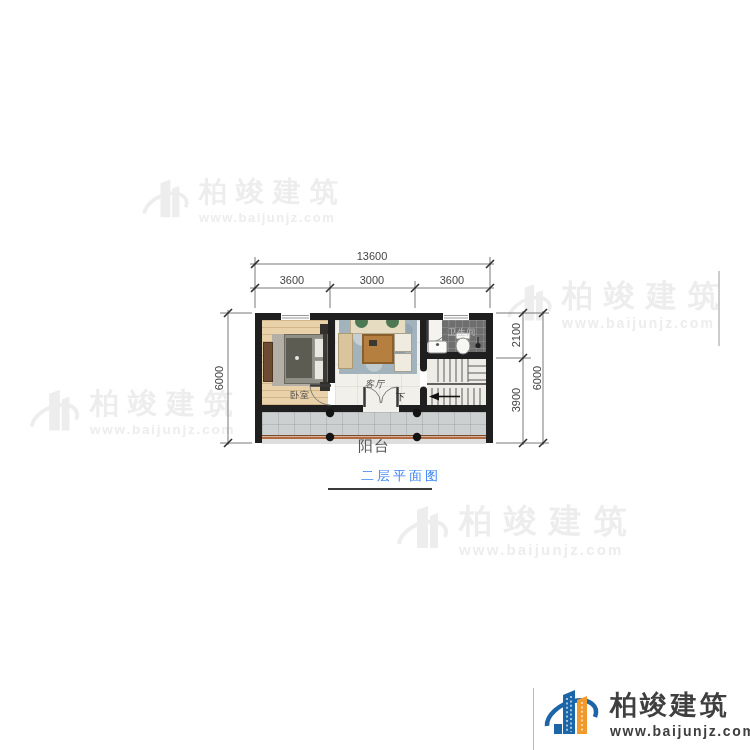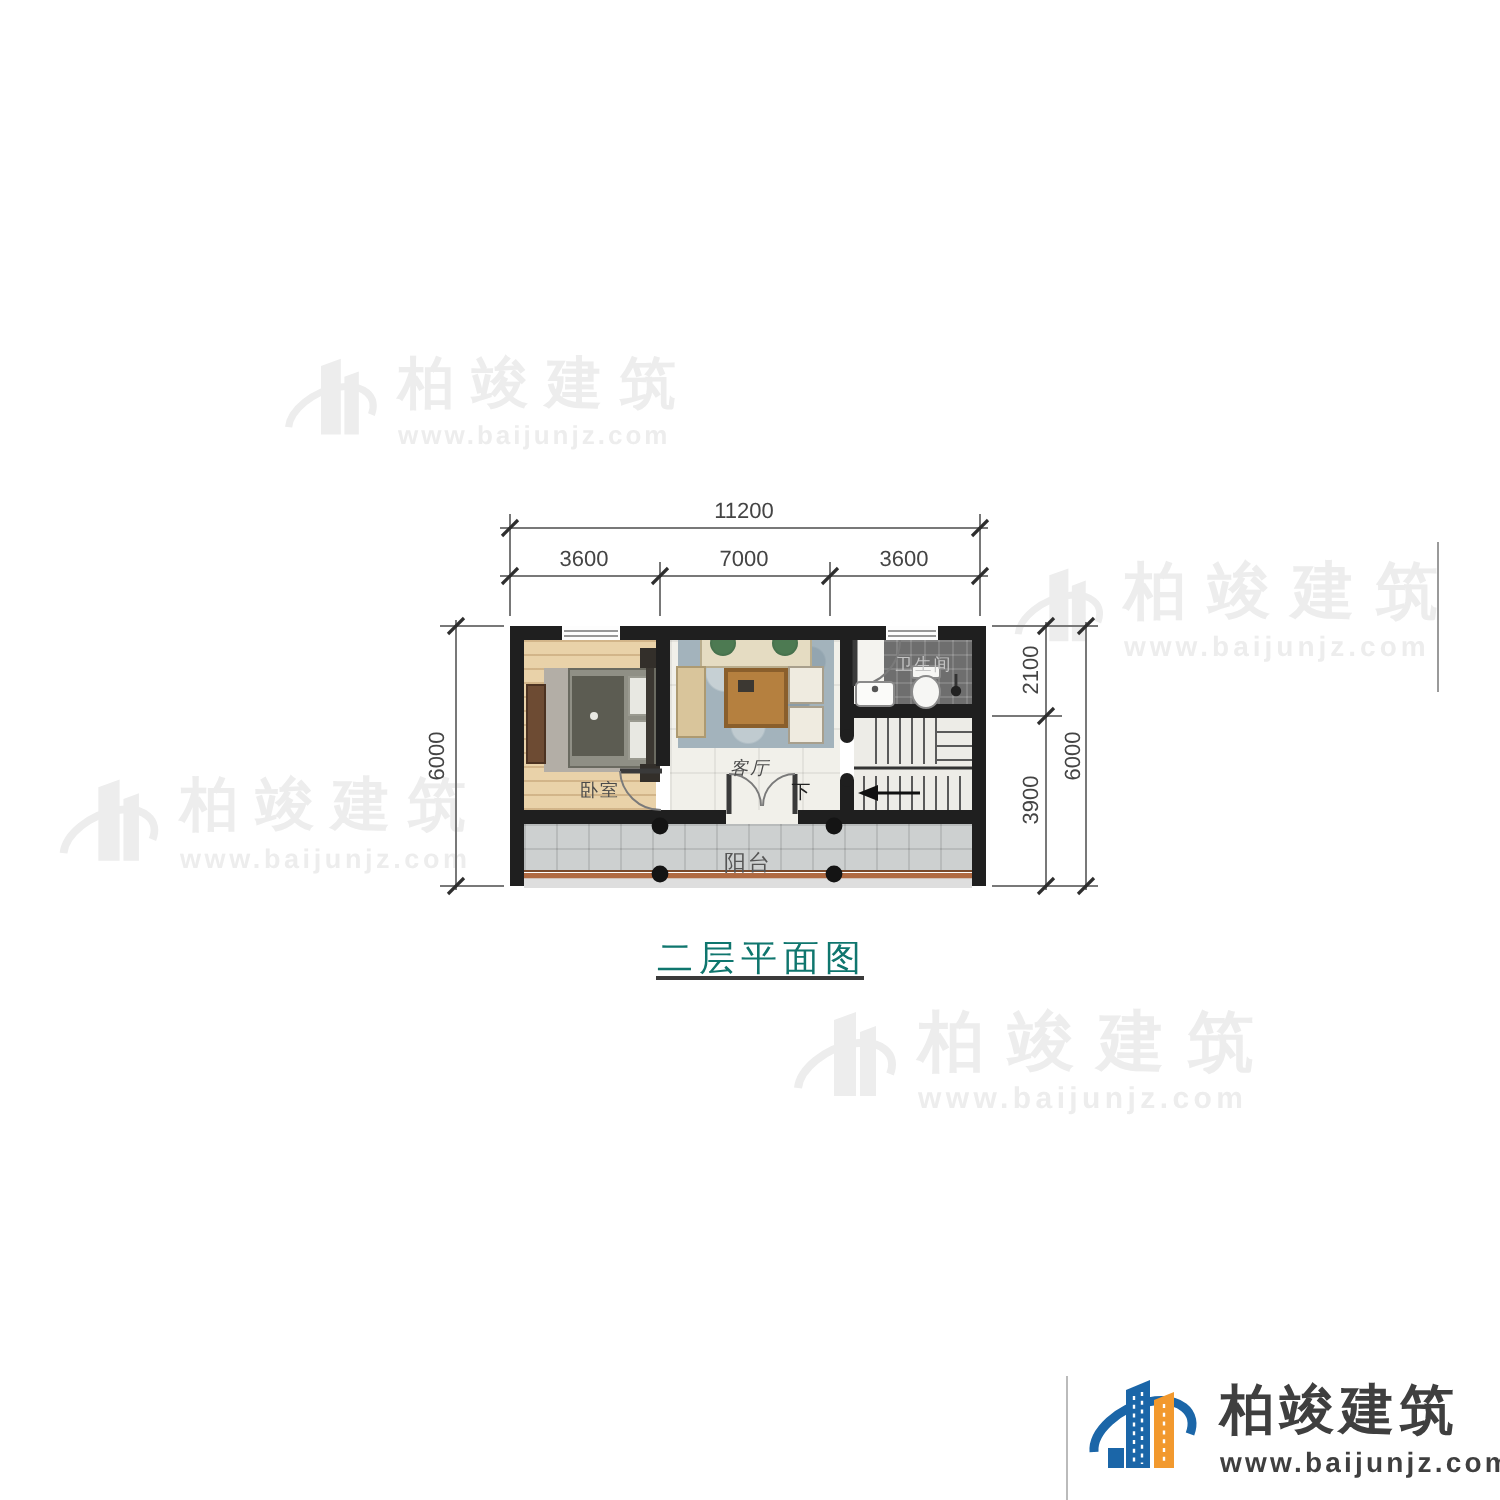--- a/index.html
+++ b/index.html
@@ -29,21 +29,21 @@
   
   .wall{position:absolute;background:#1f1f1f;z-index:3;}
   .window{position:absolute;background:#fdfdfd;z-index:3;}
   
   .fur{position:absolute;z-index:2;}
   
   .lbl{position:absolute;z-index:5;color:#4a4a4a;text-align:center;line-height:1.1;letter-spacing:1px;}
   .dim{position:absolute;z-index:5;color:#444;font-size:11px;text-align:center;white-space:nowrap;}
   .rot{transform:rotate(-90deg);transform-origin:center;}
   
-  .title-text{position:absolute;z-index:5;color:#0f766e;font-size:18px;letter-spacing:3px;text-align:center;}
+  .title-text{position:absolute;z-index:5;color:#3b82f6;font-size:13px;letter-spacing:3px;text-align:right;}
   .title-line{position:absolute;z-index:5;background:#3a3a3a;}
   
   #logo{position:absolute;left:536px;top:684px;display:flex;align-items:center;gap:8px;z-index:6;}
   #logo .lg-brand{font-size:27px;font-weight:bold;color:#3f3f3f;letter-spacing:3px;line-height:1;white-space:nowrap;}
   #logo .lg-url{font-size:14px;font-weight:bold;color:#3f3f3f;letter-spacing:1.6px;line-height:1;margin-top:5px;white-space:nowrap;}
   svg{display:block;}
 </style>
 </head>
 <body>
 
@@ -247,33 +247,33 @@
       <line x1="478" y1="337" x2="478" y2="344" stroke="#333" stroke-width="1.4"></line>
       <circle cx="478" cy="345.5" r="2.6" fill="#222"></circle>
     </g>
 
     <g>
       <line x1="719" y1="271" x2="719" y2="346" stroke="#9a9a9a" stroke-width="1"></line>
       <line x1="533.5" y1="688" x2="533.5" y2="750" stroke="#bbbbbb" stroke-width="1"></line>
     </g>
   </svg>
 
-  <div class="dim" style="left:342px;top:250px;width:60px;">11200</div>
+  <div class="dim" style="left:342px;top:250px;width:60px;">13600</div>
   <div class="dim" style="left:267px;top:274px;width:50px;">3600</div>
-  <div class="dim" style="left:347px;top:274px;width:50px;">7000</div>
+  <div class="dim" style="left:347px;top:274px;width:50px;">3000</div>
   <div class="dim" style="left:427px;top:274px;width:50px;">3600</div>
   <div class="dim rot" style="left:194px;top:372px;width:50px;">6000</div>
   <div class="dim rot" style="left:491px;top:329px;width:50px;">2100</div>
   <div class="dim rot" style="left:491px;top:394px;width:50px;">3900</div>
   <div class="dim rot" style="left:512px;top:372px;width:50px;">6000</div>
 
   <div class="lbl" style="left:282px;top:391px;width:36px;font-size:9px;">卧室</div>
   <div class="lbl" style="left:357px;top:380px;width:36px;font-size:9px;font-style:italic;">客厅</div>
   <div class="lbl" style="left:442px;top:328px;width:40px;font-size:8.5px;color:#c4c4c4;">卫生间</div>
-  <div class="lbl" style="left:356px;top:426px;width:36px;font-size:11px;color:#555;">阳台</div>
+  <div class="lbl" style="left:356px;top:438px;width:36px;font-size:15px;color:#555;">阳台</div>
   <div class="lbl" style="left:394px;top:392px;width:14px;font-size:9.5px;color:#222;">下</div>
 
   <div class="title-text" style="left:321px;top:467px;width:120px;">二层平面图</div>
   <div class="title-line" style="left:328px;top:488px;width:104px;height:2px;"></div>
 
   <div id="logo">
     <span>
       <svg width="66" height="62" viewBox="0 0 64 62">
         <path d="M10 42 A 26 16 -25 1 1 58 33" stroke="#1b66a8" stroke-width="4.5" fill="none"></path>
         <polygon points="26,11 38,6 38,50 26,50" fill="#1b66a8"></polygon>

